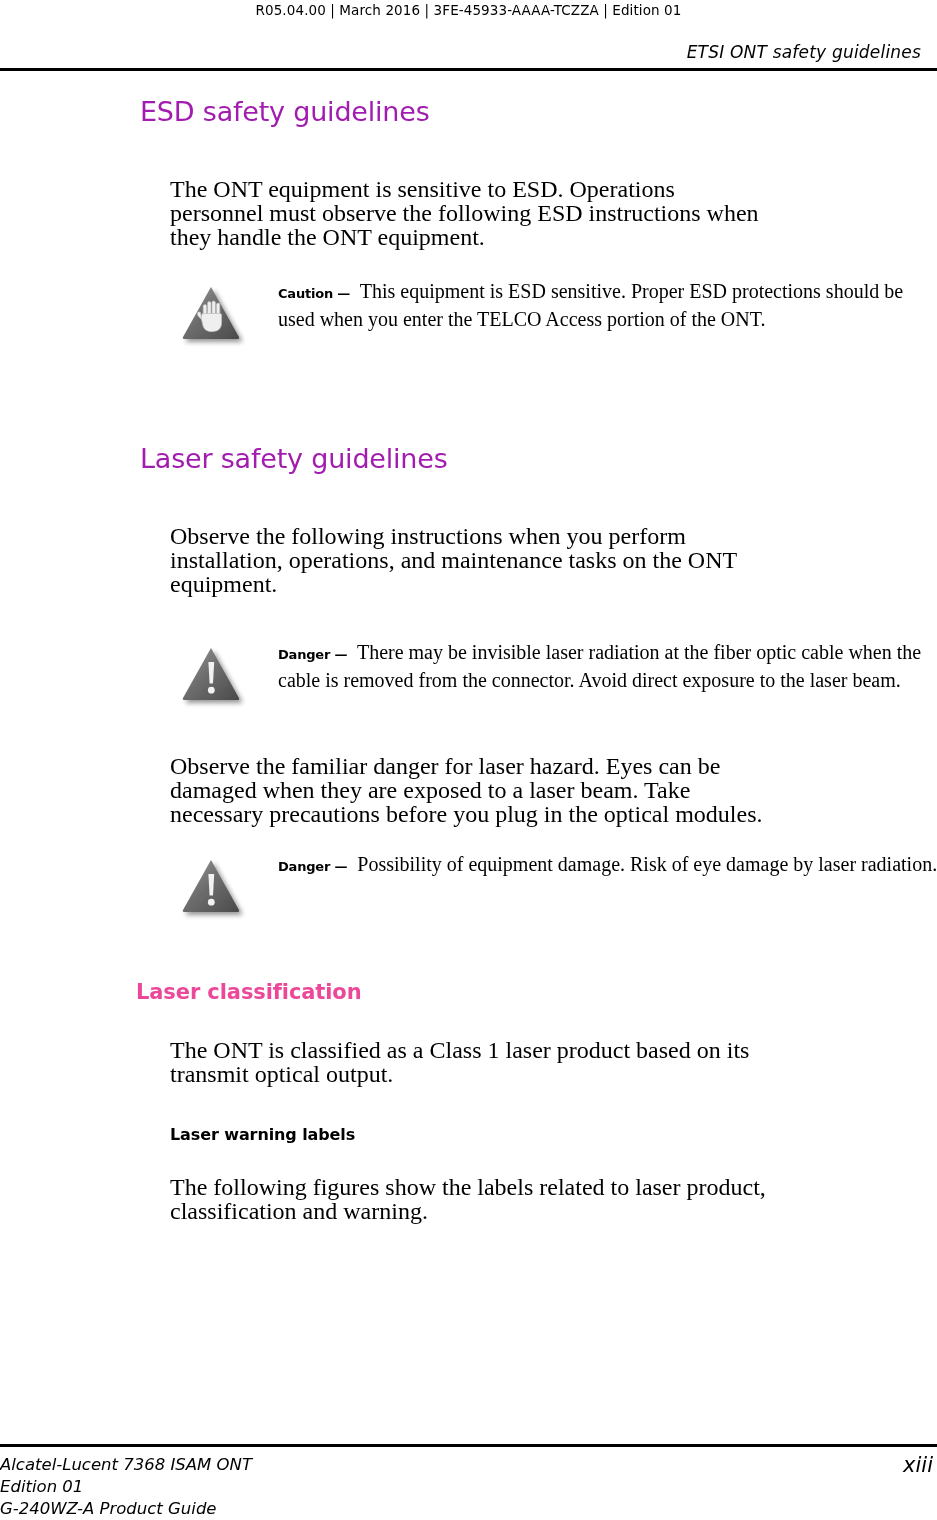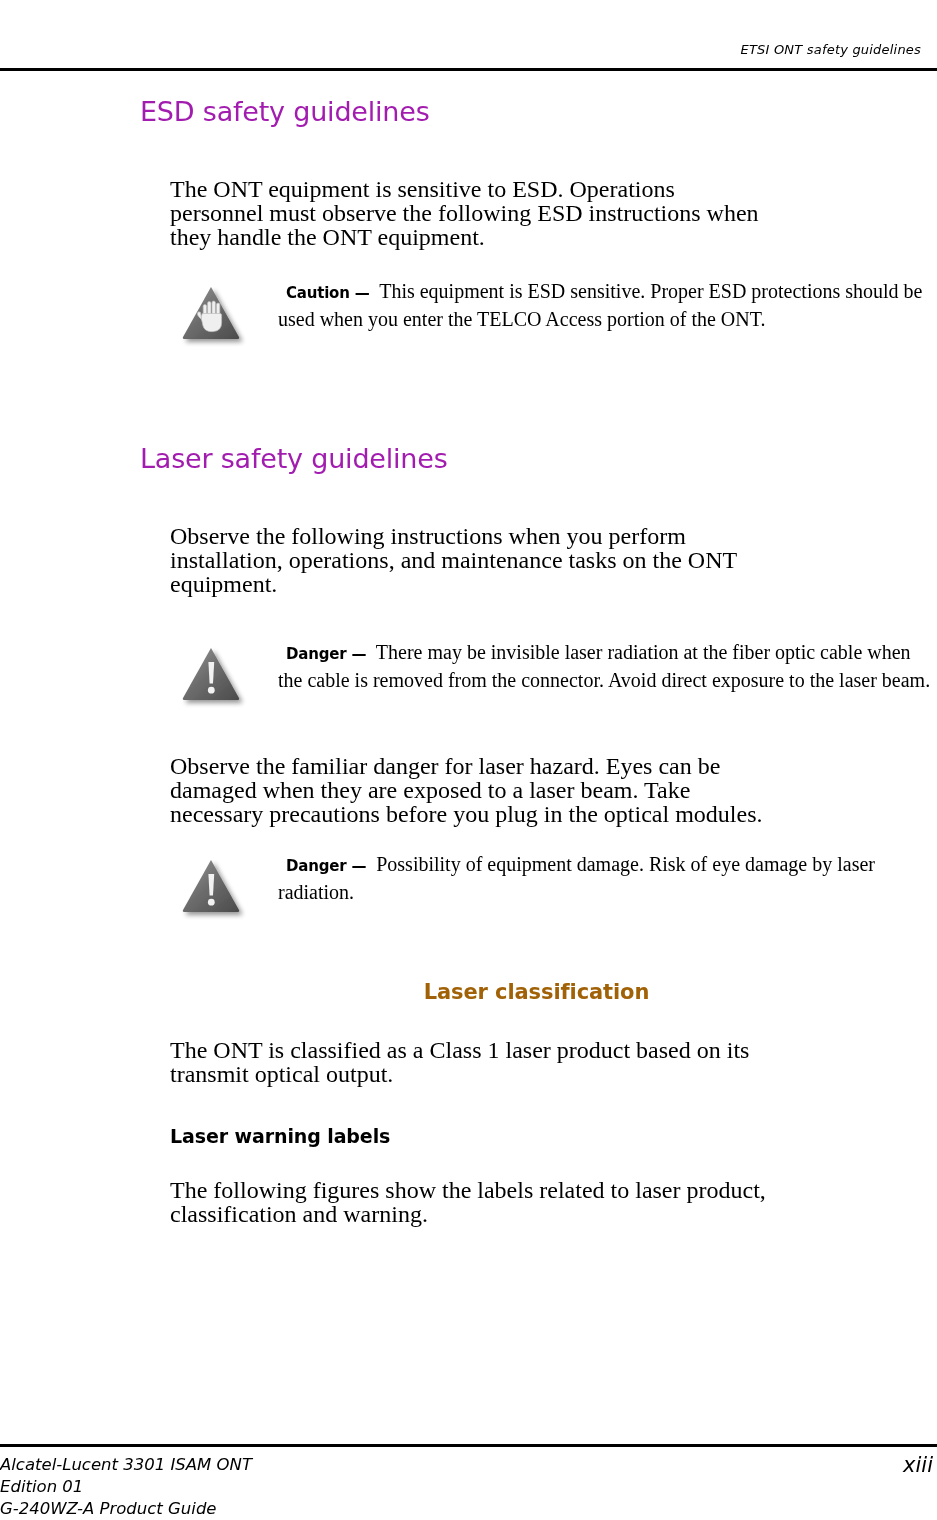--- a/index.html
+++ b/index.html
@@ -36,21 +36,21 @@
     letter-spacing: 0.1px;
     color: #000;
     white-space: nowrap;
   }
   .chapter-head {
     position: absolute;
     top: 42px;
     right: 16px;
     font-family: "DejaVu Sans", "Liberation Sans", sans-serif;
     font-style: italic;
-    font-size: 13px;
+    font-size: 17px;
     letter-spacing: 0.2px;
     color: #000;
     white-space: nowrap;
   }
   .rule-top {
     position: absolute;
     left: 0;
     right: 0;
     top: 68px;
     height: 3px;
@@ -76,29 +76,28 @@
     color: #a21caf;
   }
   h2.subsect {
     margin: 0;
     padding: 0 0 0 136px;
     font-family: "DejaVu Sans", "Liberation Sans", sans-serif;
     font-weight: bold;
     font-size: 21px;
     letter-spacing: -0.1px;
     line-height: 1.15;
-    color: #a16207;
-    text-align: center;
+    color: #ec4899;
   }
   h3.subsubsect {
     margin: 0;
     padding: 0 0 0 170px;
     font-family: "DejaVu Sans", "Liberation Sans", sans-serif;
     font-weight: bold;
-    font-size: 19px;
+    font-size: 16px;
     letter-spacing: -0.1px;
     line-height: 1.15;
     color: #000;
   }
 
   p.body {
     margin: 0;
     padding: 0 0 0 170px;
     width: 770px;
     box-sizing: border-box;
@@ -131,23 +130,22 @@
     margin-left: 108px;
     width: 660px;
     font-family: "Liberation Serif", "DejaVu Serif", serif;
     font-size: 20px;
     line-height: 25.5px;
     color: #000;
   }
   .admon-label {
     font-family: "DejaVu Sans", "Liberation Sans", sans-serif;
     font-weight: bold;
-    font-size: 15px;
+    font-size: 13px;
     letter-spacing: -0.2px;
-    margin-left: 8px;
   }
   .admon-text { }
   .sp18 { height: 18px; }
   .sp22 { height: 22px; }
   .sp26 { height: 26px; }
   .sp30 { height: 30px; }
   .sp34 { height: 34px; }
   .sp40 { height: 40px; }
   .sp46 { height: 46px; }
   .sp54 { height: 54px; }
@@ -185,20 +183,21 @@
     font-family: "DejaVu Sans", "Liberation Sans", sans-serif;
     font-style: italic;
     font-size: 21px;
   }
 </style>
 </head>
 <body>
 
 <div class="page">
 
+  <div class="doc-id">R05.04.00 | March 2016 | 3FE-45933-AAAA-TCZZA | Edition 01</div>
 
   <div class="chapter-head">ETSI ONT safety guidelines</div>
 
   <div class="rule-top"></div>
 
   <div class="content">
 
     <h1 class="sect">ESD safety guidelines</h1>
 
     <div class="sp46"></div>
@@ -352,19 +351,19 @@
     <p class="body">The following figures show the labels related to laser product, classification and warning.</p>
 
     <div class="sp22"></div>
 
 
   </div>
 
   <div class="rule-bot"></div>
 
   <div class="footer">
-    <div class="footer-left">Alcatel-Lucent 3301 ISAM ONT
+    <div class="footer-left">Alcatel-Lucent 7368 ISAM ONT
 Edition 01
 G-240WZ-A Product Guide</div>
     <div class="footer-page">xiii</div>
   </div>
 
 </div>
 
 </body></html>

